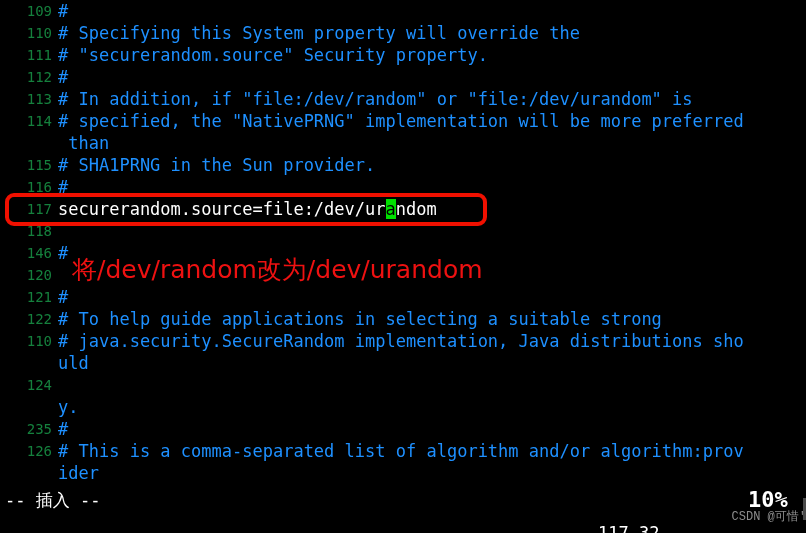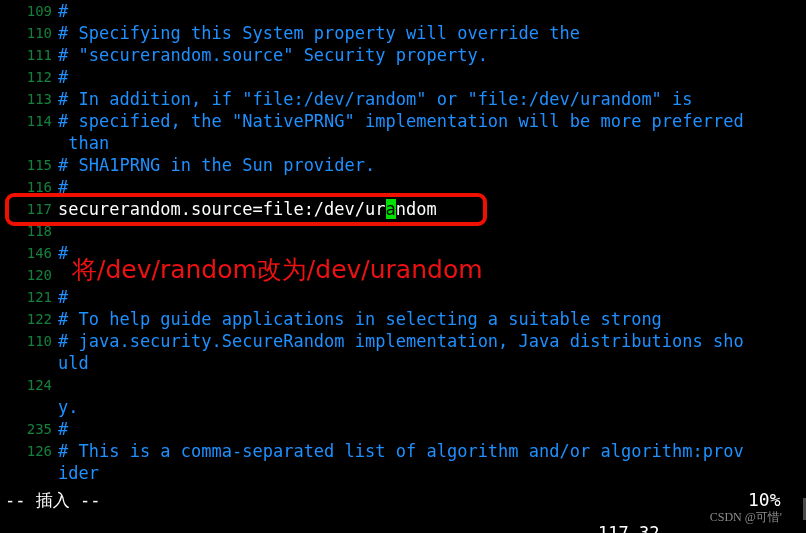--- a/index.html
+++ b/index.html
@@ -118,30 +118,31 @@
     font-size: 17px;
     line-height: 26px;
     white-space: pre;
     margin-top: 33px;
   }
   .st-pct {
     position: absolute;
     left: 748px;
     top: 0;
     color: #ffffff;
-    font-size: 18px;
+    font-size: 22px;
     line-height: 26px;
     white-space: pre;
+    font-weight: bold;
   }
   .watermark {
     position: absolute;
-    right: 24px;
+    right: 0;
     top: 509px;
     color: #8d8d8d;
-    font-family: Liberation Serif, serif;
+    font-family: Liberation Mono, monospace;
     font-size: 12px;
     line-height: 16px;
     white-space: pre;
   }
   .scroll-nub {
     position: absolute;
     right: 0;
     top: 498px;
     width: 3px;
     height: 22px;

